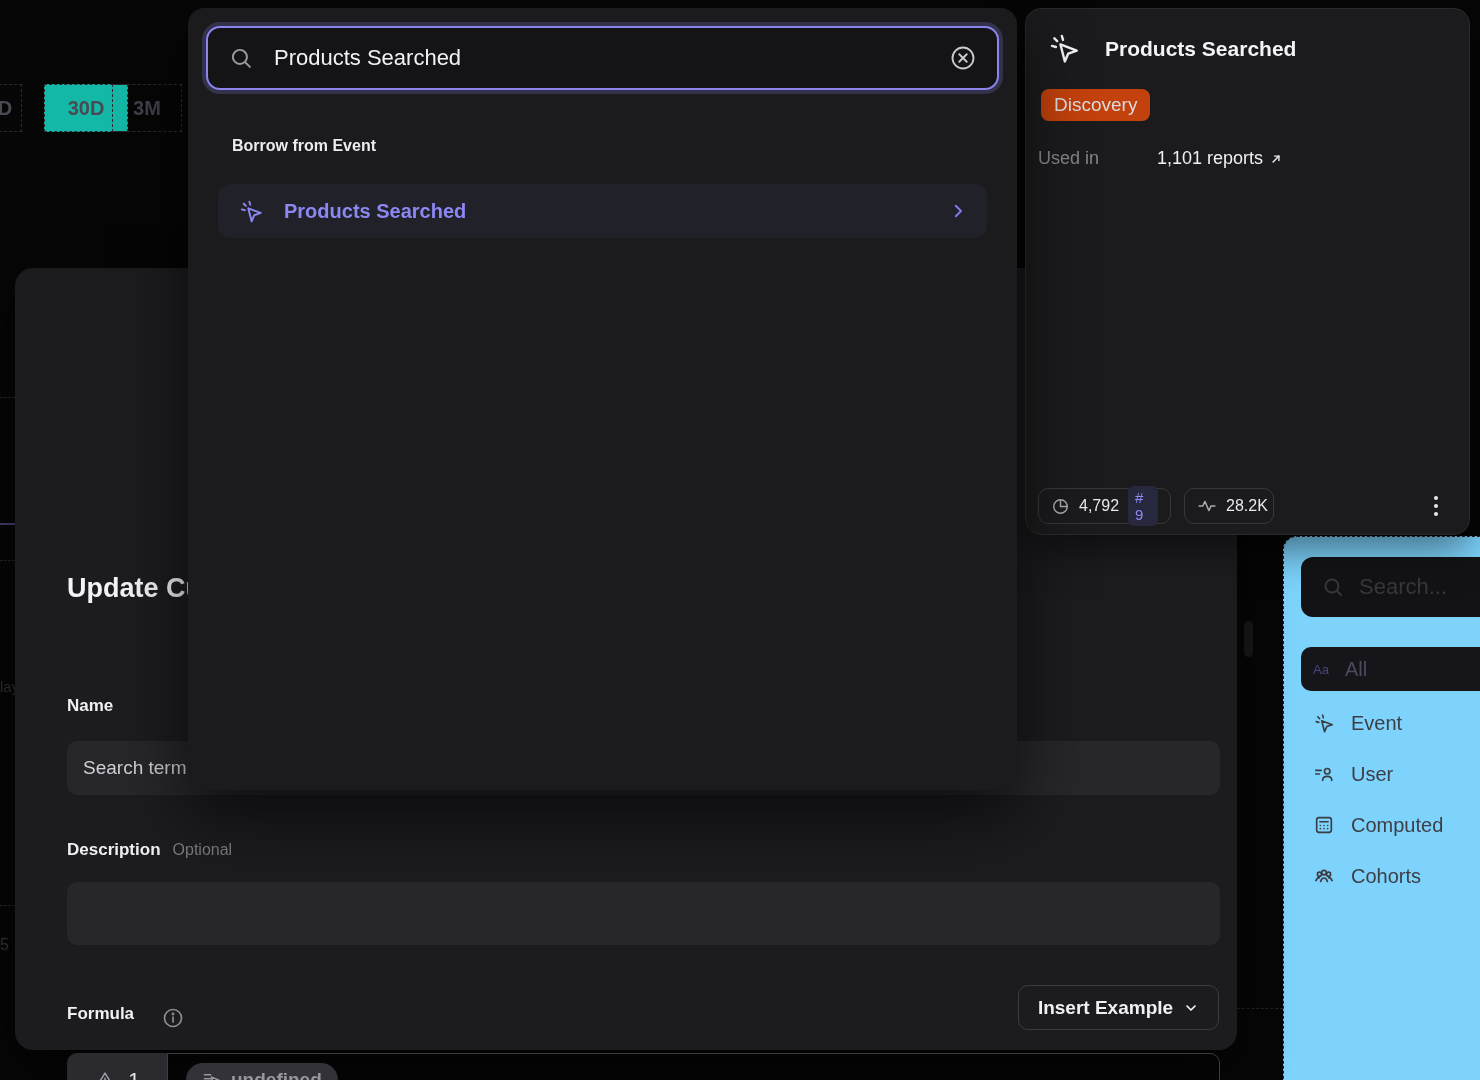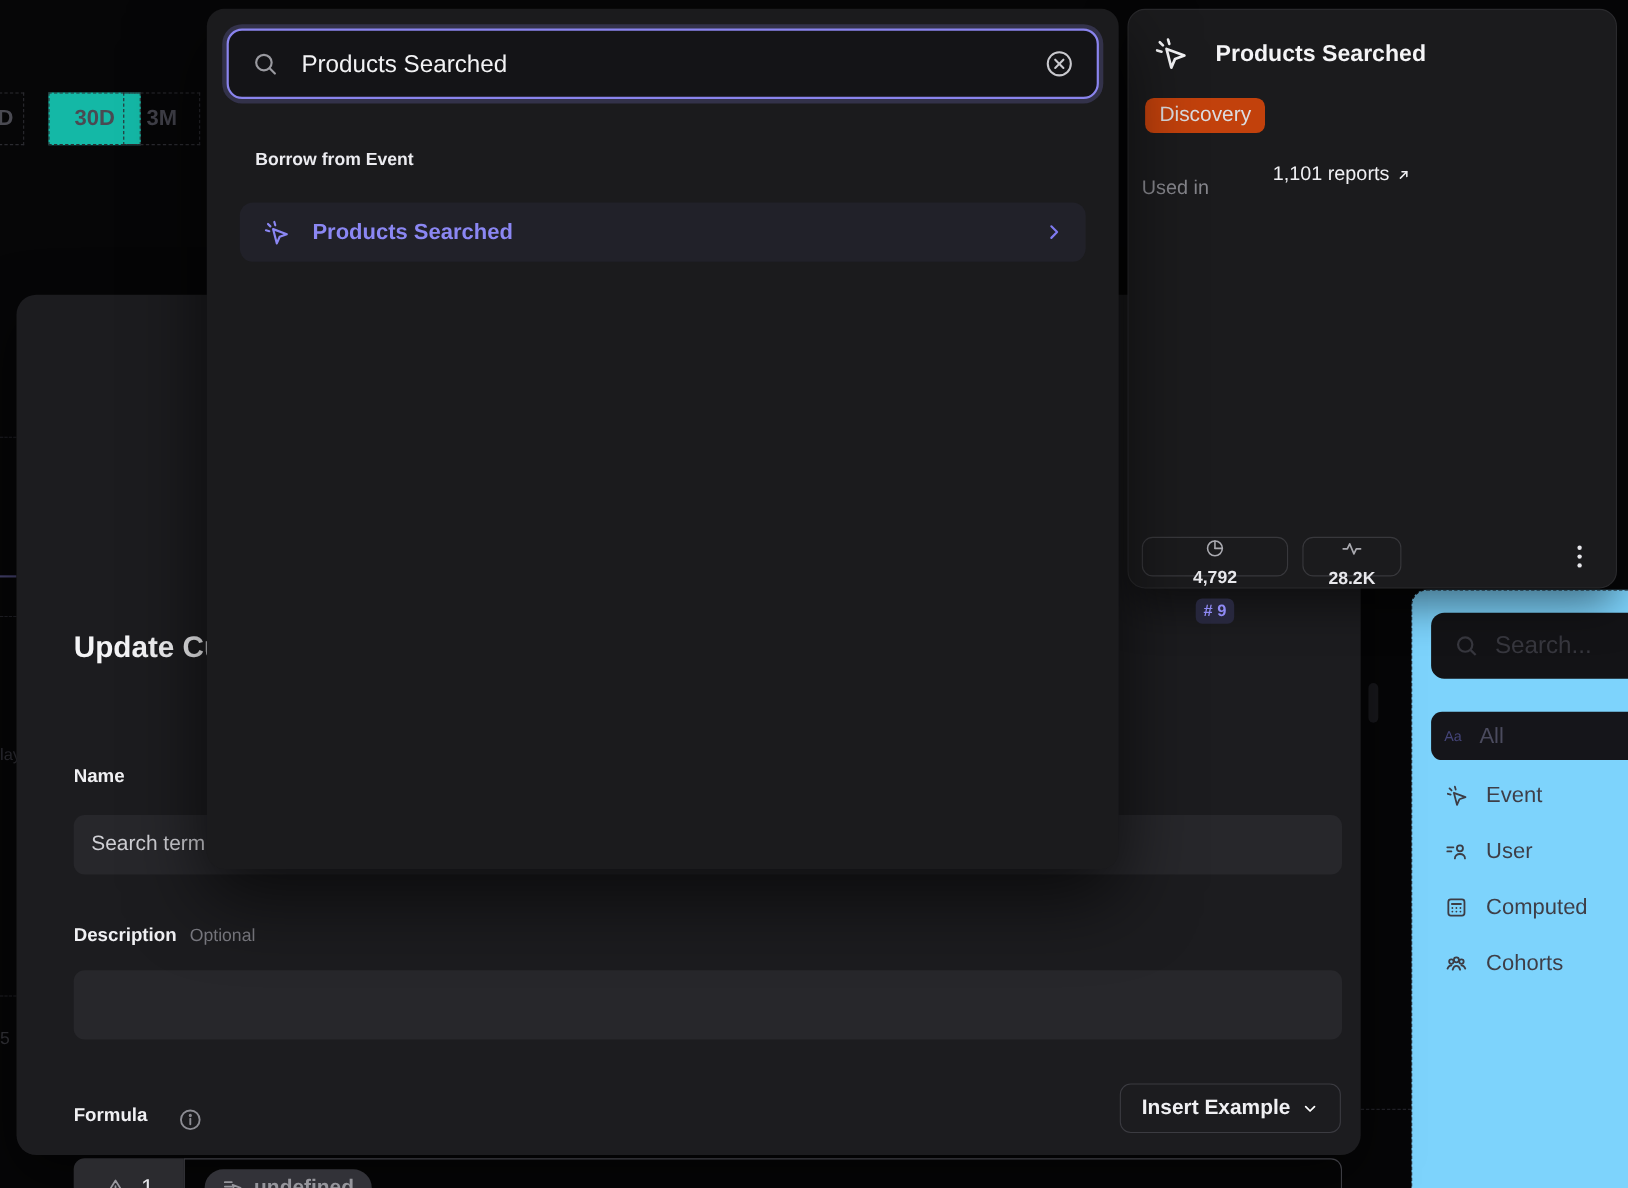--- a/index.html
+++ b/index.html
@@ -50,26 +50,26 @@
                  border:1px solid #3c3c42;border-radius:0 10px 10px 0;display:flex;align-items:center;padding-left:18px;}
   .chip{display:flex;align-items:center;gap:10px;background:#323238;border-radius:17px;height:34px;
         padding:0 16px;color:#96969c;font-size:19px;font-weight:600;}
 
   
   .event-card{position:absolute;left:1025px;top:8px;width:443px;height:525px;background:#1b1b1d;
               border:1px solid #2a2a2d;border-radius:16px;box-shadow:0 14px 40px rgba(0,0,0,.5);}
   .ec-title{position:absolute;left:79px;top:28px;font-size:21px;font-weight:700;color:#f4f4f6;}
   .ec-badge{position:absolute;left:15px;top:80px;background:#c2410c;border-radius:8px;padding:5px 13px;
             font-size:19px;color:#dcdce0;}
-  .ec-usedin{position:absolute;left:12px;top:139px;font-size:18px;color:#85858b;margin-top:12px;}
+  .ec-usedin{position:absolute;left:12px;top:139px;font-size:18px;color:#85858b;}
   .ec-reports{position:absolute;left:131px;top:139px;font-size:18px;color:#f0f0f3;font-weight:500;
               display:flex;align-items:center;gap:6px;cursor:pointer;}
   .ec-pill{position:absolute;top:479px;height:36px;border:1px solid #38383c;border-radius:10px;
            display:flex;align-items:center;gap:9px;padding:0 12px;box-sizing:border-box;
-           font-size:16px;font-weight:700;color:#e8e8ec;cursor:pointer;flex-direction:column;}
+           font-size:16px;font-weight:400;color:#e8e8ec;cursor:pointer;}
   .rank-badge{background:#27273d;color:#8f8af4;border-radius:6px;padding:3px 7px;font-size:15px;}
 
   
   .search-modal{position:absolute;left:188px;top:8px;width:829px;height:782px;background:#1b1b1d;
                 border-radius:16px;box-shadow:0 24px 70px rgba(0,0,0,.65);}
   .sm-inputwrap{position:absolute;left:18px;top:18px;width:793px;height:64px;box-sizing:border-box;
                 background:#141417;border:2px solid #8a84ee;border-radius:14px;
                 box-shadow:0 0 0 4px rgba(138,132,238,.22);display:flex;align-items:center;gap:18px;padding:0 20px;}
   .sm-input{flex:1;background:transparent;border:none;outline:none;color:#f2f2f4;font-size:22px;
             font-family:"Liberation Sans",sans-serif;}

